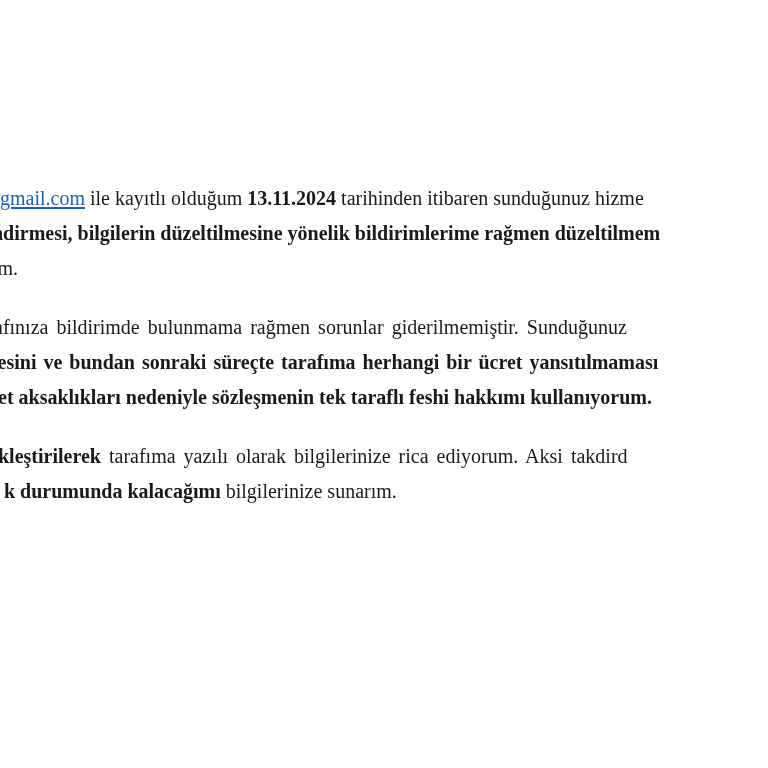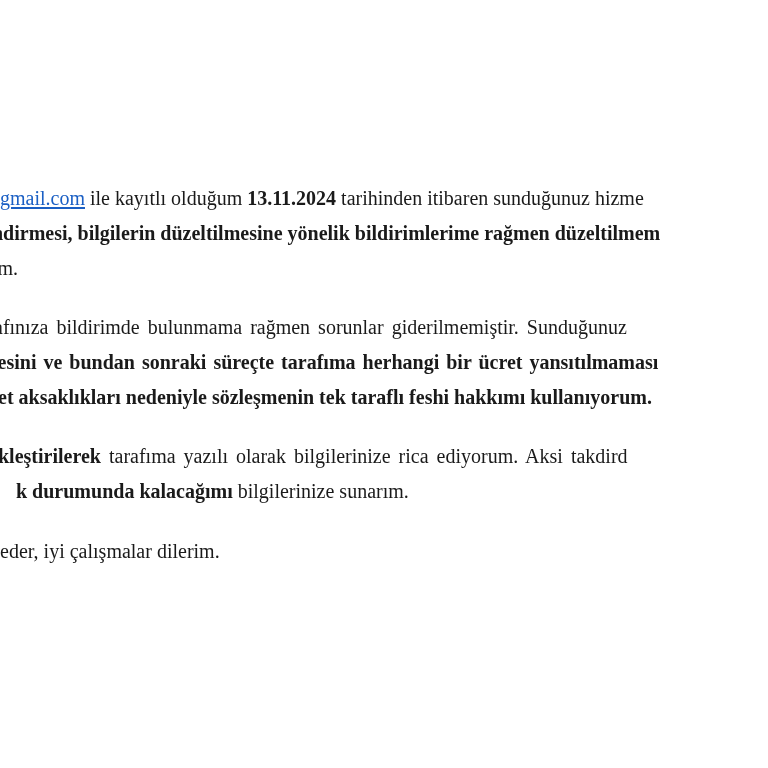--- a/index.html
+++ b/index.html
@@ -54,21 +54,18 @@
   <div class="line b" style="top:350px; left:-8px; word-spacing:2px;">
     <span>lesini ve bundan sonraki süreçte tarafıma herhangi bir ücret yansıtılmaması</span>
   </div>
   <div class="line b" style="top:385px; left:-2px;">
     <span>et aksaklıkları nedeniyle sözleşmenin tek taraflı feshi hakkımı kullanıyorum.</span>
   </div>
 
   <div class="line just" style="top:444px; left:-2px;">
     <span class="b">kleştirilerek</span><span> tarafıma yazılı olarak bilgilerinize rica ediyorum. Aksi takdird</span>
   </div>
-  <div class="line" style="top:479px; left:16px;">
+  <div class="line" style="top:479px; left:4px;">
     <span class="b">k durumunda kalacağımı</span><span> bilgilerinize sunarım.</span>
   </div>
 
-  <div class="line" style="top:539px; left:0px;">
-    <span> eder, iyi çalışmalar dilerim.</span>
-  </div>
 
 </div>
 
 </body></html>

